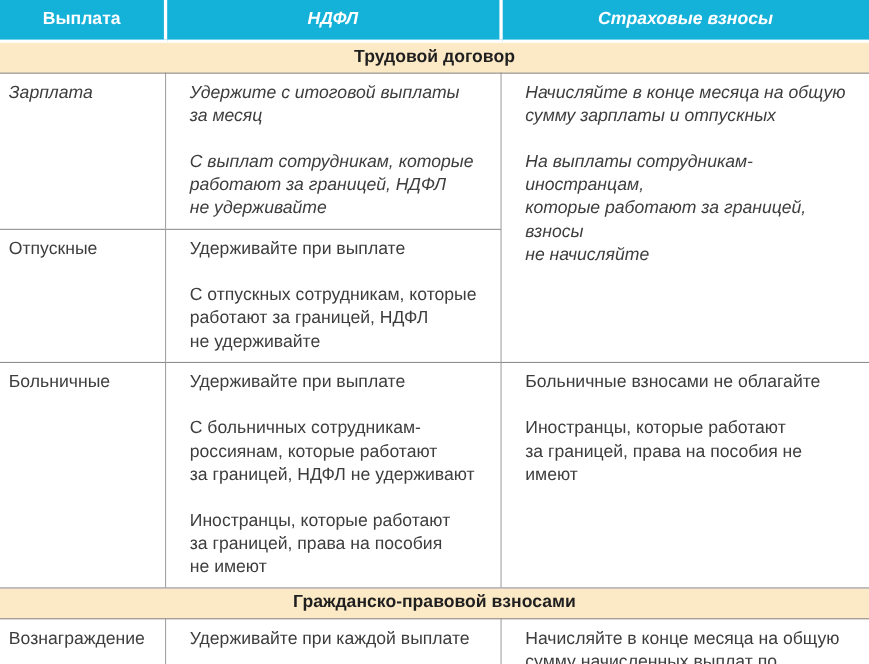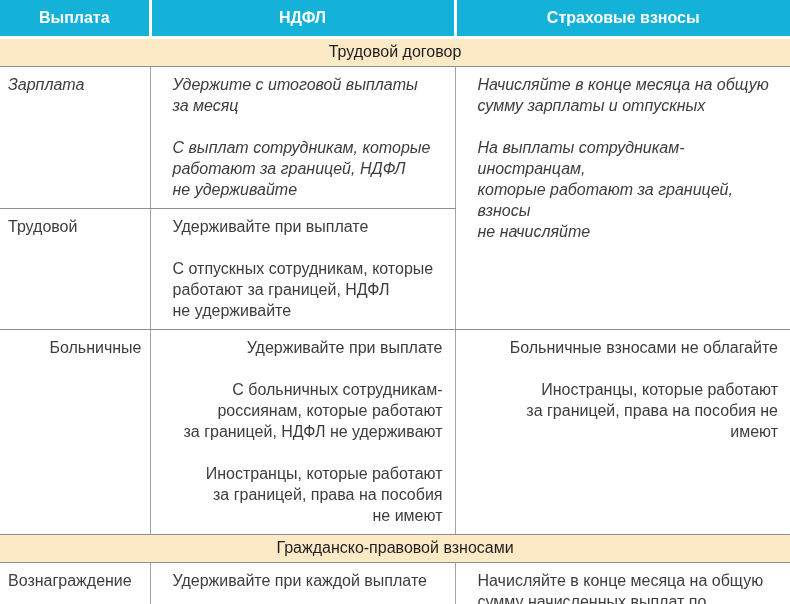--- a/index.html
+++ b/index.html
@@ -29,27 +29,28 @@
     color: var(--header-text, #ffffff);
     font-size: 16px;
     font-weight: bold;
     vertical-align: middle;
     height: 28px;
     padding: 4px;
     border-bottom: 3px solid #ffffff;
   }
   th.col-header + th.col-header {
     border-left: 3px solid #ffffff;
+    font-style: italic;
   }
 
   tr.section-row td {
     background: var(--section-bg, #fce9c6);
     color: var(--section-text, #1f1f1f);
     font-size: 16px;
-    font-weight: normal;
+    font-weight: bold;
     text-align: center;
     vertical-align: middle;
     height: 24px;
     padding: 1px 0 2px 0;
     border-top: 1px solid var(--grid-line, #8f8f8f);
     border-bottom: 1px solid var(--grid-line, #8f8f8f);
     white-space: normal;
   }
 
   td.cell {
@@ -62,21 +63,21 @@
     border-bottom: 1px solid var(--grid-line, #8f8f8f);
     overflow: hidden;
   }
   td.cell.mid, td.cell.right {
     border-left: 1px solid var(--cell-line, #a3a3a3);
     padding-left: 22px;
     padding-right: 12px;
   }
   tr.row-salary    { height: 132px; font-style: italic; }
   tr.row-vacation  { height: 105px; }
-  tr.row-sick      { height: 192px; text-align: right; }
+  tr.row-sick      { height: 192px; }
   tr.row-reward    { height: 84px; }
   tr.row-reward td.cell { border-bottom: none; }
 </style>
 </head>
 <body>
 
 <div class="page">
   <table class="tax-table">
     <colgroup>
       <col class="c1">
@@ -103,21 +104,21 @@
 работают за границей, НДФЛ
 не удерживайте</td>
         <td class="cell right" rowspan="2">Начисляйте в конце месяца на общую
 сумму зарплаты и отпускных
 
 На выплаты сотрудникам-иностранцам,
 которые работают за границей, взносы
 не начисляйте</td>
       </tr>
       <tr class="row-vacation">
-        <td class="cell left">Трудовой</td>
+        <td class="cell left">Отпускные</td>
         <td class="cell mid">Удерживайте при выплате
 
 С отпускных сотрудникам, которые
 работают за границей, НДФЛ
 не удерживайте</td>
       </tr>
       <tr class="row-sick">
         <td class="cell left">Больничные</td>
         <td class="cell mid">Удерживайте при выплате
 

